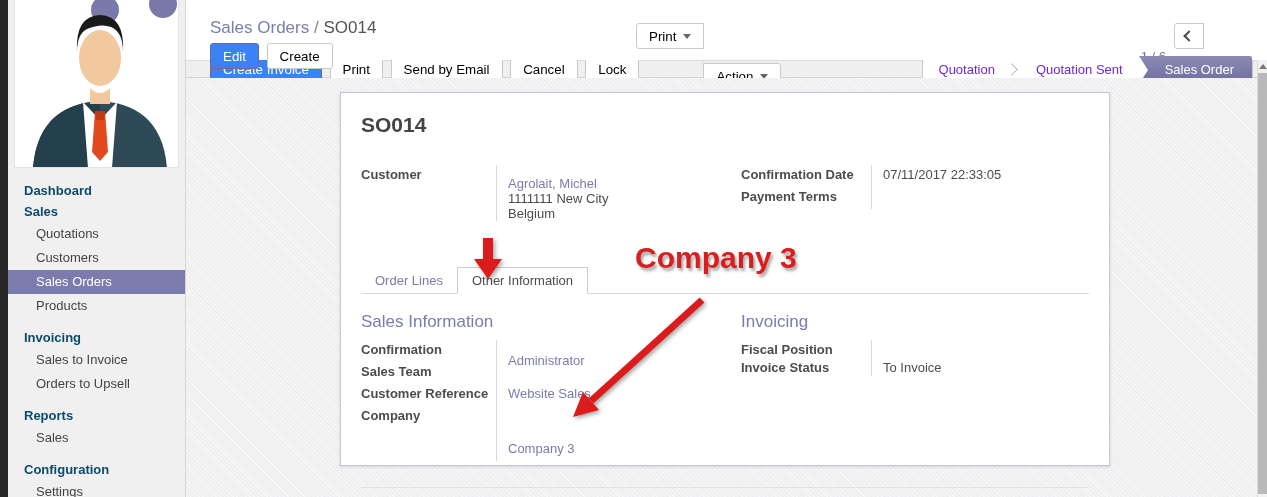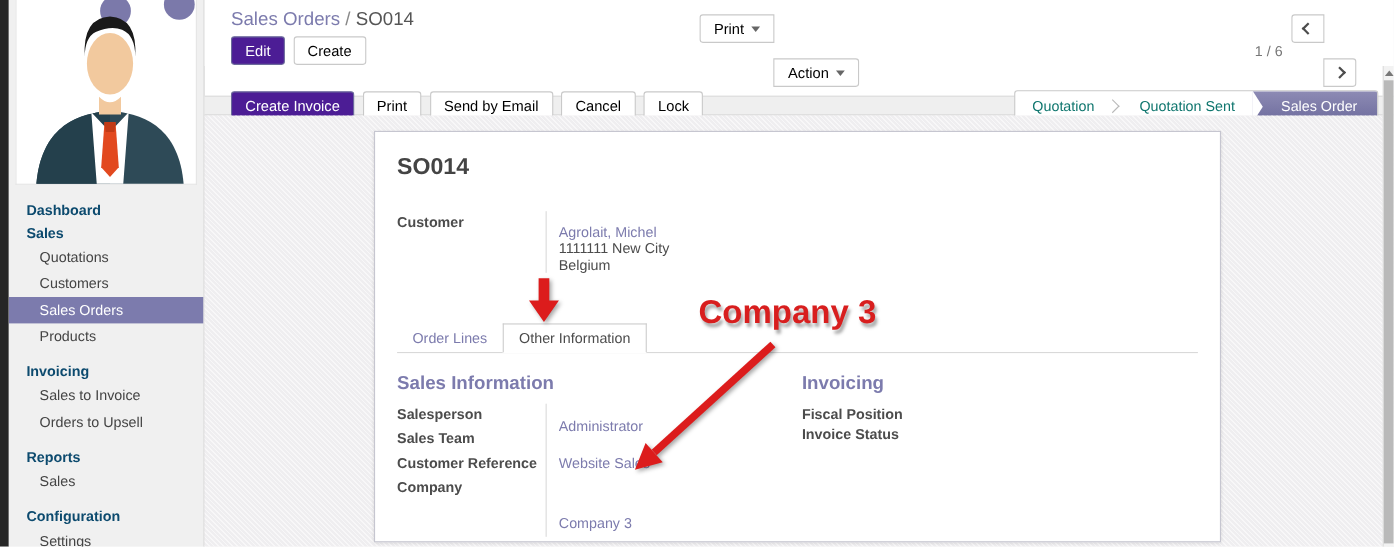--- a/index.html
+++ b/index.html
@@ -13,75 +13,75 @@
   .nav { padding-top:12px; }
   .nav-header { font-weight:bold; color:#0c4a6e; padding:3px 0 3px 16px; cursor:pointer; }
   .nav-item { padding:4px 0 5px 28px; color:#444; cursor:pointer; }
   .nav-item.active { background:#7c7bad; color:#fff; }
   .nav-item + .nav-header { margin-top:9px; }
 
   
   .content { flex:1; min-width:0; display:flex; flex-direction:column; position:relative; }
 
   .control-panel { height:60px; flex:none; background:#fff; padding-left:24px; position:relative; }
-  .breadcrumb { padding-top:8px; font-size:17px; color:#888; }
+  .breadcrumb { padding-top:18px; font-size:17px; color:#888; }
   .breadcrumb .bc-link { color:#7c7bad; cursor:pointer; }
   .breadcrumb .bc-cur { color:#555; }
   .cp-row { display:flex; align-items:center; height:26px; margin-top:5px; position:relative; }
   .btn { display:inline-flex; align-items:center; justify-content:center; height:26px; padding:0 12px;
          background:#fff; border:1px solid #c9c9c9; border-radius:3px; color:#000000; cursor:pointer; white-space:nowrap; }
-  .btn.primary { background:#4c1d95; border-color:#6b6a9b; color:#fff; }
+  .btn.primary { background:#3b82f6; border-color:#6b6a9b; color:#fff; }
   .gap4 > * + * { margin-left:4px; }
   .btn-group { display:inline-flex; }
   .btn-group .btn { border-radius:0; }
   .btn-group .btn + .btn { margin-left:-1px;margin-top:40px; }
   .btn-group .btn:first-child { border-radius:3px 0 0 3px; }
   .btn-group .btn:last-child { border-radius:0 3px 3px 0; }
   .caret { width:0; height:0; border-left:4px solid transparent; border-right:4px solid transparent; border-top:5px solid #666; margin-left:7px; }
   .cp-center { position:absolute; left:426px; }
   .cp-right { margin-left:auto; display:flex; align-items:center; padding-right:34px; }
   .pager-counter { color:#777; margin-right:8px; }
   .chev { width:8px; height:8px; display:inline-block; }
   .chev.left  { border-left:2px solid #4c4c4c; border-bottom:2px solid #4c4c4c; transform:rotate(45deg); }
   .chev.right { border-right:2px solid #4c4c4c; border-top:2px solid #4c4c4c; transform:rotate(45deg); }
   .pager-btn { width:30px; padding:0; }
 
   .status-row { height:18px; flex:none; background:#efefef; border-top:1px solid #dcdcdc; border-bottom:1px solid #d5d5d5;
-                display:flex; align-items:center; padding:0 14px 0 24px;margin-top:27px; }
+                display:flex; align-items:center; padding:0 14px 0 24px; }
   .sb-states { margin-left:auto; display:flex; align-items:center; height:28px; background:#fff; border:1px solid #c9c9c9; border-radius:3px; overflow:hidden; }
-  .sb-state { padding:0 16px; line-height:27px; color:#0f766e; cursor:pointer; position:relative; }
+  .sb-state { padding:0 16px; line-height:27px; color:#6d28d9; cursor:pointer; position:relative; }
   .sb-sep { width:9px; height:9px; border-top:1px solid #b9b9b9; border-right:1px solid #b9b9b9; transform:rotate(45deg); margin:0 4px 0 -4px; flex:none; }
   .sb-state.active { background:linear-gradient(#8d8bb4,#6f6d9e); color:#fff; padding:0 18px 0 26px; }
   .sb-state.active::before { content:""; position:absolute; left:0; top:0; width:0; height:0;
                              border-top:14px solid transparent; border-bottom:14px solid transparent; border-left:9px solid #fff; }
 
   
   .work-area { flex:1; position:relative; overflow:hidden;
     background-color:#efeef0;
     background-image:repeating-linear-gradient(45deg, rgba(255,255,255,.55) 0 1px, transparent 1px 3px); }
   .sheet { position:absolute; left:154px; top:14px; width:770px; height:374px; background:#fff;
            border:1px solid #c6c6d0; box-shadow:0 1px 3px rgba(0,0,0,.12); padding:14px 20px; }
   .sheet-title { font-size:21px; font-weight:bold; color:#444; margin-top:6px; }
 
-  .group-grid { display:grid; grid-template-columns:352px 1fr; column-gap:16px; }
+  .group-grid { display:grid; grid-template-columns:352px 1fr; column-gap:28px; }
   .mt28 { margin-top:28px; }
   .field-block { display:flex; align-items:flex-start; }
   .fb-labels { width:135px; flex:none; }
   .fb-values { flex:1; border-left:1px solid #dadada; padding-left:11px; }
   .frow { height:22px; line-height:20px; overflow:hidden; }
   .flabel { font-weight:bold; }
   .addr-line { line-height:15px; }
   .link { color:#7c7bad; cursor:pointer;margin-top:11px; }
 
   .tabs { margin-top:46px; display:flex; align-items:flex-end; border-bottom:1px solid #d9d9d9; height:27px; }
   .tab { padding:0 14px; line-height:25px; color:#7c7bad; cursor:pointer; }
   .tab.active { background:#fff; border:1px solid #ccc; border-bottom:1px solid #fff; margin-bottom:-1px; color:#4c4c4c; }
 
   .sections { margin-top:18px; }
-  .section-title { color:#7c7bad; font-size:17px; font-weight:bold; margin-bottom:8px; }
+  .section-title { color:#7c7bad; font-size:17px; font-weight:normal; margin-bottom:8px; }
   .bottom-rule { border:none; border-top:1px solid #e2e2e2; margin-top:26px; }
 
   
   .annotations { position:absolute; inset:0; pointer-events:none; z-index:5; }
   .annotation-text { position:absolute; left:449px; top:163px; font-size:30px; font-weight:bold; color:#d81e1e;
                      text-shadow:2px 3px 3px rgba(0,0,0,.35); white-space:nowrap; }
   .ann-svg { position:absolute; inset:0; width:100%; height:100%; }
 
   
   .scrollbar { position:absolute; top:60px; right:0; bottom:0; width:10px; background:#f2f2f2; border-left:1px solid #ddd; z-index:6; }
@@ -188,51 +188,65 @@
         <div class="field-block">
           <div class="fb-labels">
             <div class="frow flabel">Customer</div>
           </div>
           <div class="fb-values">
             <div class="addr-line link">Agrolait, Michel</div>
             <div class="addr-line">1111111 New City</div>
             <div class="addr-line">Belgium</div>
           </div>
         </div>
+        <div class="field-block">
+          <div class="fb-labels" style="width:130px;">
+            <div class="frow flabel">Confirmation Date</div>
+            <div class="frow flabel">Payment Terms</div>
+          </div>
+          <div class="fb-values">
+            <div class="frow">07/11/2017 22:33:05</div>
+            <div class="frow"></div>
+          </div>
+        </div>
       </div>
 
       <div class="tabs">
         <div class="tab">Order Lines</div>
         <div class="tab active">Other Information</div>
       </div>
 
       <div class="group-grid sections">
         <div>
           <div class="section-title">Sales Information</div>
           <div class="field-block">
             <div class="fb-labels">
-              <div class="frow flabel">Salesperson</div>
+              <div class="frow flabel">Confirmation</div>
               <div class="frow flabel">Sales Team</div>
               <div class="frow flabel">Customer Reference</div>
               <div class="frow flabel">Company</div>
             </div>
             <div class="fb-values">
               <div class="frow link">Administrator</div>
               <div class="frow link">Website Sales</div>
               <div class="frow"></div>
               <div class="frow link">Company 3</div>
             </div>
           </div>
         </div>
         <div>
           <div class="section-title">Invoicing</div>
           <div class="field-block">
             <div class="fb-labels" style="width:130px;">
               <div class="frow flabel" style="height:18px;">Fiscal Position</div>
               <div class="frow flabel" style="height:18px;">Invoice Status</div>
+            </div>
+            <div class="fb-values">
+              <div class="frow" style="height:18px;"></div>
+              <div class="frow" style="height:18px;">To Invoice</div>
             </div>
           </div>
         </div>
       </div>
 
       <hr class="bottom-rule">
     </div>
 
     <div class="annotations">
       <svg class="ann-svg" viewBox="0 0 1081 403">

